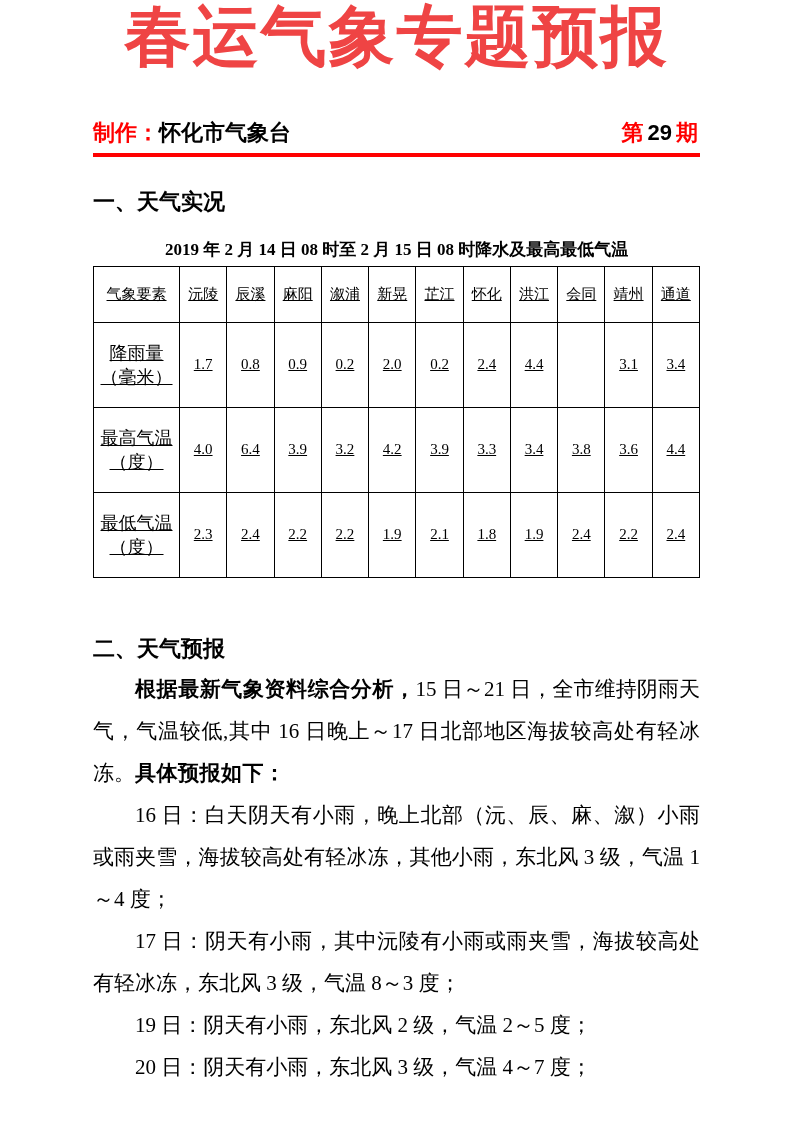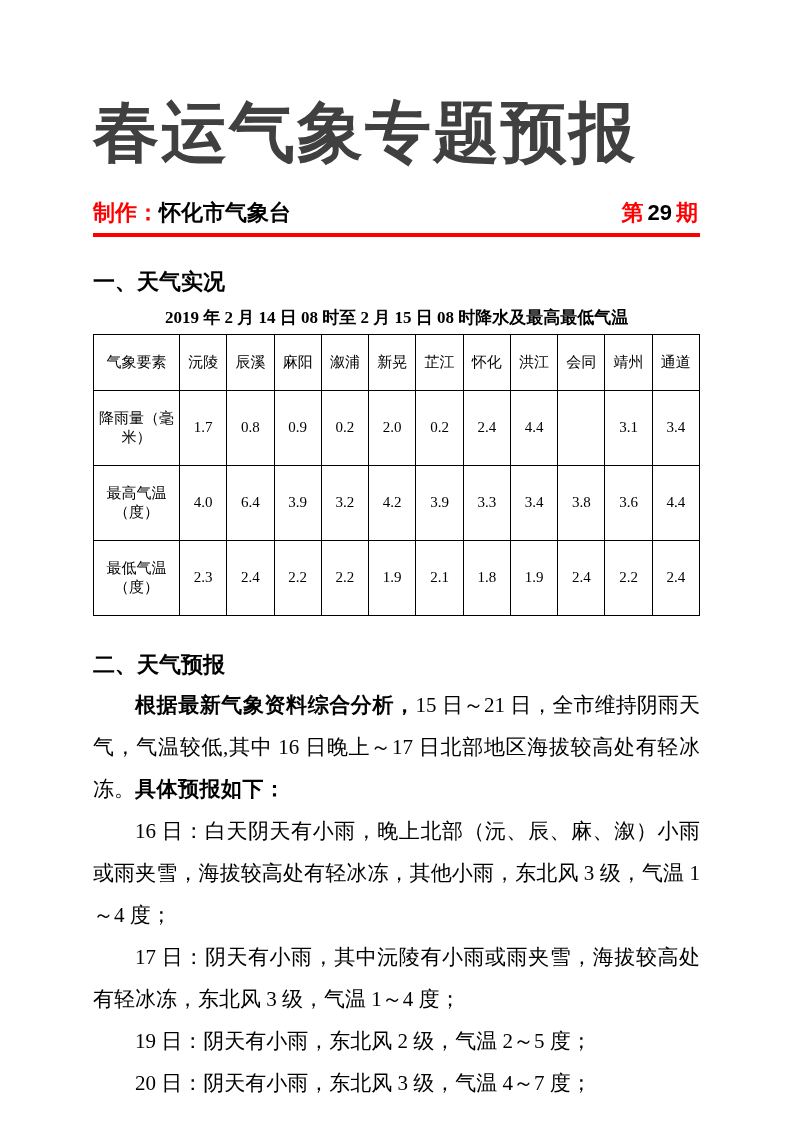--- a/index.html
+++ b/index.html
@@ -11,55 +11,54 @@
     margin: 0 auto;
     background: #ffffff;
     overflow: hidden;
     font-family: "Liberation Serif", "DejaVu Serif", serif;
     color: #000000;
   }
   .content {
     padding: 0 93px;
   }
   .doc-title {
-    margin-top: 96px;
-    text-align: left;
+    text-align: center;
     font-family: "DejaVu Serif", serif;
     font-weight: bold;
     font-size: 66px;
     line-height: 1.1;
     letter-spacing: 2px;
-    color: #404040;
+    color: #ef4444;
     white-space: nowrap;
   }
   .meta-row {
-    margin-top: 30px;
+    margin-top: 46px;
     display: flex;
     justify-content: space-between;
     align-items: baseline;
     font-family: "Liberation Sans", sans-serif;
     font-weight: bold;
     font-size: 22px;
     line-height: 28px;
     padding-bottom: 6px;
     border-bottom: 4px solid #FF0000;
   }
   .red { color: #FF0000; }
   .blk { color: #000000; }
   .meta-issue span, .meta-date span { margin: 0 2px; }
   .sec-heading {
     font-family: "Liberation Sans", sans-serif;
     font-weight: bold;
     font-size: 22px;
     line-height: 26px;
   }
   .h-sec1 { margin-top: 32px; }
-  .h-sec2 { margin-top: 36px; }
+  .h-sec2 { margin-top: 58px; }
   .table-caption {
-    margin-top: 12px;
+    margin-top: 24px;
     text-align: center;
     font-weight: bold;
     font-size: 17px;
     line-height: 22px;
     font-family: "Liberation Serif", "DejaVu Serif", serif;
   }
   table.weather {
     margin-top: 5px;
     width: 100%;
     border-collapse: collapse;
@@ -67,24 +66,25 @@
   }
   table.weather th, table.weather td {
     border: 1px solid #000000;
     text-align: center;
     vertical-align: middle;
     font-weight: normal;
     font-size: 15px;
     height: 29px;
     padding: 18px 0;
     overflow: hidden;
+    text-decoration: underline;
   }
   table.weather th { height: 30px; }
   table.weather .col-label { width: 14.2%; }
-  table.weather .row-label { font-size: 15px; letter-spacing: 0; }
+  table.weather .row-label { font-size: 18px; letter-spacing: 0; }
   .body-para {
     font-size: 21px;
     line-height: 42px;
     text-align: justify;
     text-indent: 2em;
   }
   .intro { margin-top: 6px; }
   .body-para strong {
     font-family: "Liberation Sans", sans-serif;
     font-weight: bold;
@@ -173,18 +173,18 @@
           <td>2.4</td>
         </tr>
       </tbody>
     </table>
 
     <h2 class="sec-heading h-sec2">二、天气预报</h2>
 
     <p class="body-para intro"><strong>根据最新气象资料综合分析，</strong><span>15 日～21 日，全市维持阴雨天气，气温较低,其中 16 日晚上～17 日北部地区海拔较高处有轻冰冻。</span><strong>具体预报如下：</strong></p>
 
     <p class="body-para">16 日：白天阴天有小雨，晚上北部（沅、辰、麻、溆）小雨或雨夹雪，海拔较高处有轻冰冻，其他小雨，东北风 3 级，气温 1～4 度；</p>
-    <p class="body-para">17 日：阴天有小雨，其中沅陵有小雨或雨夹雪，海拔较高处有轻冰冻，东北风 3 级，气温 1～4 度；</p>
+    <p class="body-para">17 日：阴天有小雨，其中沅陵有小雨或雨夹雪，海拔较高处有轻冰冻，东北风 3 级，气温 8～3 度；</p>
     <p class="body-para">19 日：阴天有小雨，东北风 2 级，气温 2～5 度；</p>
     <p class="body-para">20 日：阴天有小雨，东北风 3 级，气温 4～7 度；</p>
 
   </div>
 </div>
 
 </body></html>

